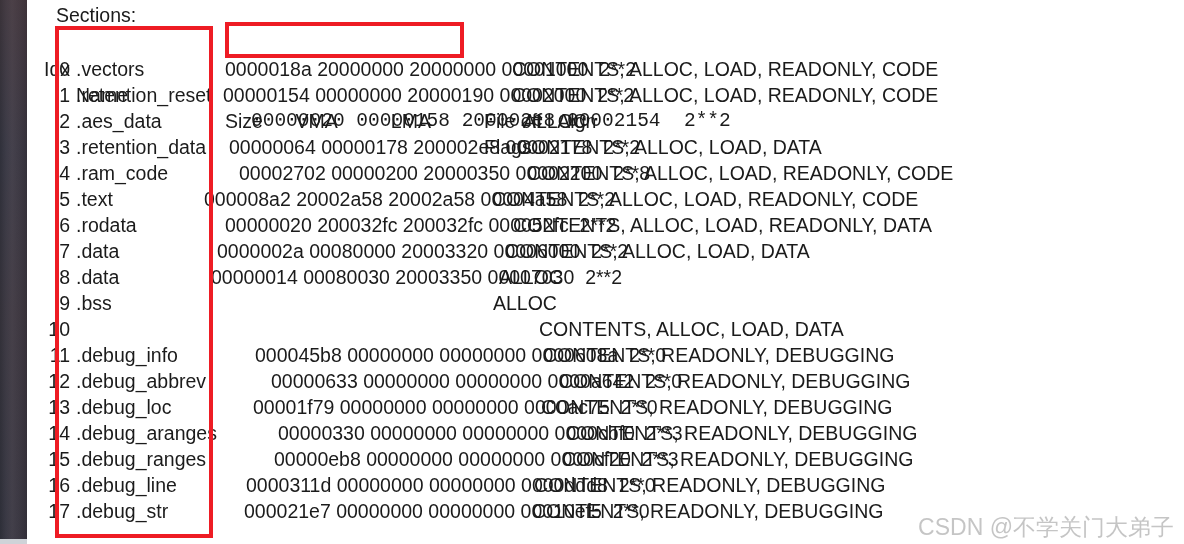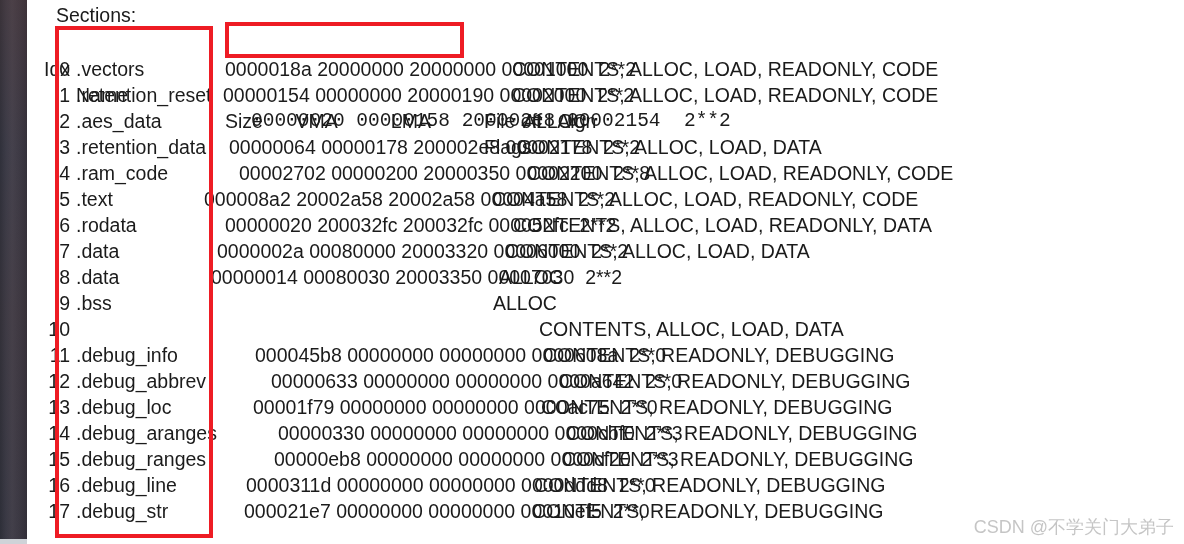--- a/index.html
+++ b/index.html
@@ -128,21 +128,21 @@
     top: 22px;
     width: 239px;
     height: 36px;
   }
 
   
   #watermark {
     position: absolute;
     right: 10px;
     bottom: 4px;
-    font-size: 18px;
+    font-size: 23px;
     color: rgba(150,150,150,0.55);
     white-space: pre;
     pointer-events: none;
     font-family: "Liberation Sans", sans-serif;
   }
 </style>
 </head>
 <body>
 
 <div id="screen">

